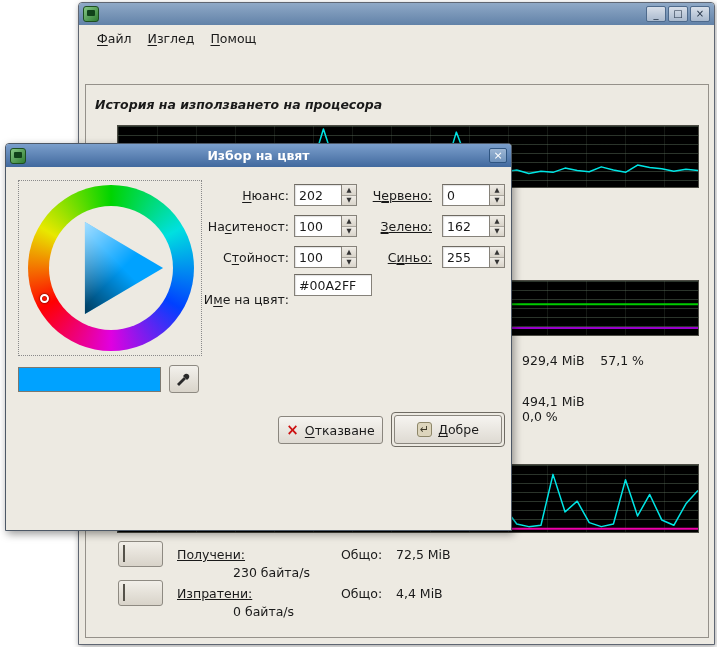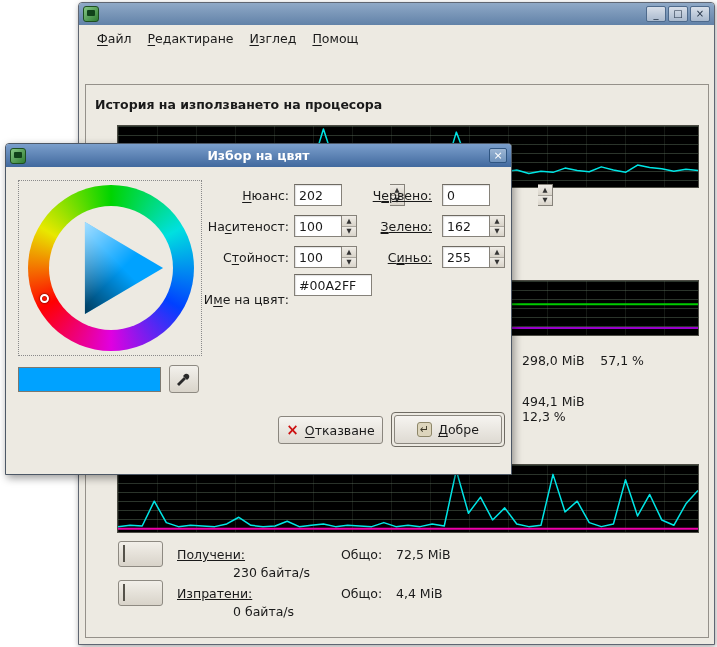--- a/index.html
+++ b/index.html
@@ -31,21 +31,21 @@
   
   .menubar { position: absolute; left: 10px; top: 25px; height: 21px; display: flex; }
   .menu-item { padding: 3px 8px; cursor: default; }
   .tabs { position: absolute; left: 8px; top: 54px; height: 28px; display: flex; align-items: flex-end; }
   .tab { height: 23px; padding: 3px 11px; background: linear-gradient(#e2ded6,#cfcac1);
     border: 1px solid #94908a; border-bottom: none; border-radius: 3px 3px 0 0; margin-right: 2px; }
   .tab.active { height: 28px; padding-top: 7px; background: #edeae2; position: relative; z-index: 3; }
   .frame { position: absolute; left: 6px; top: 81px; width: 624px; height: 554px;
     border: 1px solid #95918a; background: #edeae2; }
 
-  .section-heading { position: absolute; left: 9px; top: 12px; font-weight: bold; }
+  .section-heading { position: absolute; left: 9px; top: 12px; font-weight: bold; font-style: italic; }
 
   
   .chart { position: absolute; background: #000; border: 1px solid #4c4c44; }
   .chart::before { content:""; position:absolute; inset:0;
     background-image:
       repeating-linear-gradient(to bottom, rgba(95,115,95,.45) 0 1px, transparent 1px 9px),
       repeating-linear-gradient(to right, rgba(95,115,95,.22) 0 1px, transparent 1px 39px); }
   .chart svg { position: absolute; inset: 0; width: 100%; height: 100%; display: block; }
   .chart-cpu { left: 31px; top: 40px; width: 582px; height: 63px; }
   .chart-mem { left: 31px; top: 195px; width: 582px; height: 56px; }
@@ -58,21 +58,21 @@
   .legend-row-1 { top: 456px; } .legend-row-2 { top: 495px; }
   .swatch-btn { position: absolute; left: 0; top: 0; width: 45px; height: 26px;
     background: linear-gradient(#f2efe9,#d8d3c9); border: 1px solid #8e8a82; border-radius: 3px; padding: 4px; }
   .swatch-color { width: 100%; height: 100%; border: 1px solid #55524a; }
   .lg-label { position: absolute; left: 59px; top: 6px; text-decoration: underline; }
   .lg-rate { position: absolute; left: 115px; top: 24px; }
   .lg-total-label { position: absolute; left: 223px; top: 6px; }
   .lg-total { position: absolute; left: 278px; top: 6px; }
 
   
-  .dialog { left: 5px; top: 143px; width: 507px; height: 332px; z-index: 10;
+  .dialog { left: 5px; top: 143px; width: 507px; height: 388px; z-index: 10;
     border: 1px solid #4d5866; border-radius: 4px 4px 0 0; box-shadow: 2px 3px 9px rgba(0,0,0,.4); padding-left: 16px; }
   .dialog .titlebar { background: linear-gradient(#7b9fcc,#41699e); height: 23px; }
   .dialog-title { position: absolute; left: 30px; right: 30px; text-align: center; font-weight: bold; color: #fff; }
   .dlg-close { margin-left: auto; width: 18px; height: 15px; display: flex; align-items: center;
     justify-content: center; font-size: 11px; line-height: 1; color: #fff;
     background: linear-gradient(#9db6d4,#6f93bd); border: 1px solid #2f5581; border-radius: 2px; }
 
   .wheel-frame { position: absolute; left: 12px; top: 36px; width: 184px; height: 176px;
     border: 1px dotted #8a8a8a; }
   .ring { position: absolute; left: 9px; top: 4px; width: 166px; height: 166px; border-radius: 50%;
@@ -92,21 +92,21 @@
   .dropper-btn { position: absolute; left: 163px; top: 221px; width: 30px; height: 28px;
     background: linear-gradient(#f3f1ec,#d9d4ca); border: 1px solid #8e8a82; border-radius: 3px;
     display: flex; align-items: center; justify-content: center; }
 
   .fld-label { position: absolute; width: 90px; text-align: right; white-space: nowrap; }
   .col1 { left: 193px; } .col2 { left: 336px; text-decoration: underline; }
   .lrow1 { top: 44px; } .lrow2 { top: 75px; } .lrow3 { top: 106px; } .lrow4 { top: 148px; }
 
   .spin { position: absolute; height: 22px; display: flex; }
   .f-col1 { left: 288px; } .f-col2 { left: 436px; }
-  .frow1 { top: 40px; gap: 48px; } .frow2 { top: 71px; } .frow3 { top: 102px; }
+  .frow1 { top: 40px; } .frow2 { top: 71px; } .frow3 { top: 102px; }
   .entry { height: 22px; border: 1px solid #86827a; border-top-color: #6e6a62; background: #fff;
     padding: 1px 4px; font: inherit; color: #1a1a1a; box-shadow: inset 1px 1px 1px rgba(0,0,0,.12); }
   .spin-entry { width: 48px; }
   .spin-btns { width: 15px; height: 22px; display: flex; flex-direction: column;
     border: 1px solid #86827a; border-left: none; }
   .spin-b { flex: 1; font-size: 6.5px; display: flex; align-items: center; justify-content: center;
     background: linear-gradient(#efece6,#d9d4ca); color: #333; }
   .spin-b + .spin-b { border-top: 1px solid #a8a49c; }
   .name-entry { position: absolute; left: 288px; top: 130px; width: 78px; }
 
@@ -131,21 +131,20 @@
       <span class="app-icon"></span>
       <span class="win-controls">
         <span class="win-btn">_</span>
         <span class="win-btn">□</span>
         <span class="win-btn">×</span>
       </span>
     </div>
 
     <div class="menubar">
       <span class="menu-item"><u>Ф</u>айл</span>
-      <span class="menu-item"><u>Р</u>едактиране</span>
       <span class="menu-item"><u>И</u>зглед</span>
       <span class="menu-item"><u>П</u>омощ</span>
     </div>
 
 
     <div class="frame">
       <div class="section-heading">История на използването на процесора</div>
 
       <div class="chart chart-cpu">
         <svg viewBox="0 0 100 100" preserveAspectRatio="none">
@@ -154,26 +153,26 @@
       </div>
 
       <div class="chart chart-mem">
         <svg viewBox="0 0 100 100" preserveAspectRatio="none">
           <polyline fill="none" stroke-width="2" style="vector-effect:non-scaling-stroke" stroke="#00cc00" points="0.00,43 25.00,43 50.00,43 75.00,43 100.00,43"></polyline>
           <polyline fill="none" stroke-width="2" style="vector-effect:non-scaling-stroke" stroke="#9900cc" points="0.00,87 25.00,87 50.00,87 75.00,87 100.00,87"></polyline>
         </svg>
       </div>
 
       <div class="mem-row mem-row-1">
-        <span>298,0 MiB</span>
+        <span>929,4 MiB</span>
         <span>57,1 %</span>
       </div>
       <div class="mem-row mem-row-2">
         <span>494,1 MiB</span>
-        <span>12,3 %</span>
+        <span>0,0 %</span>
       </div>
 
       <div class="chart chart-net">
         <svg viewBox="0 0 100 100" preserveAspectRatio="none">
           <polyline fill="none" stroke-width="1.5" stroke-linejoin="round" style="vector-effect:non-scaling-stroke" stroke="#00e5e5" points="0.00,92 2.08,90 4.17,91 6.25,54 8.33,86 10.42,92 12.50,90 14.58,91 16.67,92 18.75,88 20.83,78 22.92,90 25.00,92 27.08,91 29.17,84 31.25,92 33.33,90 35.42,88 37.50,92 39.58,90 41.67,91 43.75,92 45.83,86 47.92,92 50.00,90 52.08,92 54.17,88 56.25,91 58.33,8 60.42,72 62.50,48 64.58,82 66.67,64 68.75,88 70.83,92 72.92,90 75.00,14 77.08,70 79.17,54 81.25,86 83.33,92 85.42,88 87.50,22 89.58,76 91.67,44 93.75,82 95.83,90 97.92,58 100.00,38"></polyline>
           <polyline fill="none" stroke-width="2" style="vector-effect:non-scaling-stroke" stroke="#ee00aa" points="0.00,95 25.00,95 50.00,95 75.00,95 100.00,95"></polyline>
         </svg>
       </div>
 
       <div class="legend-row legend-row-1">

